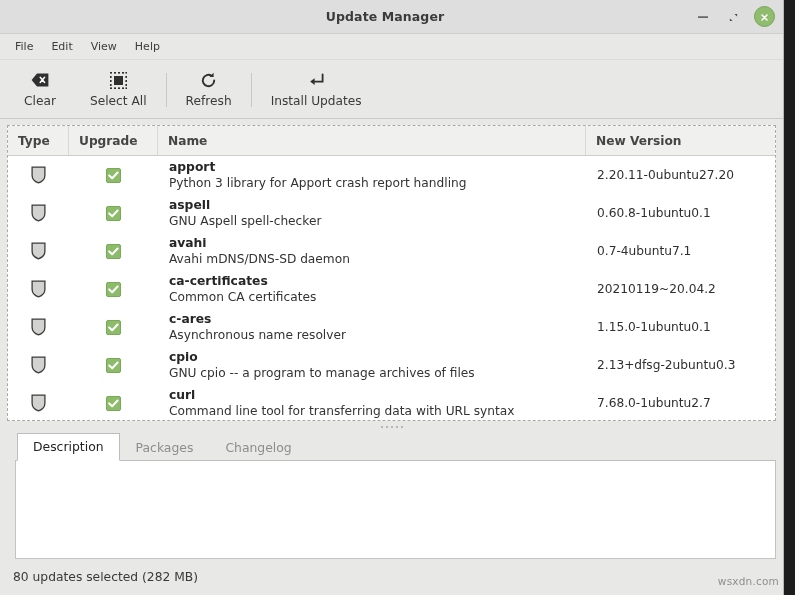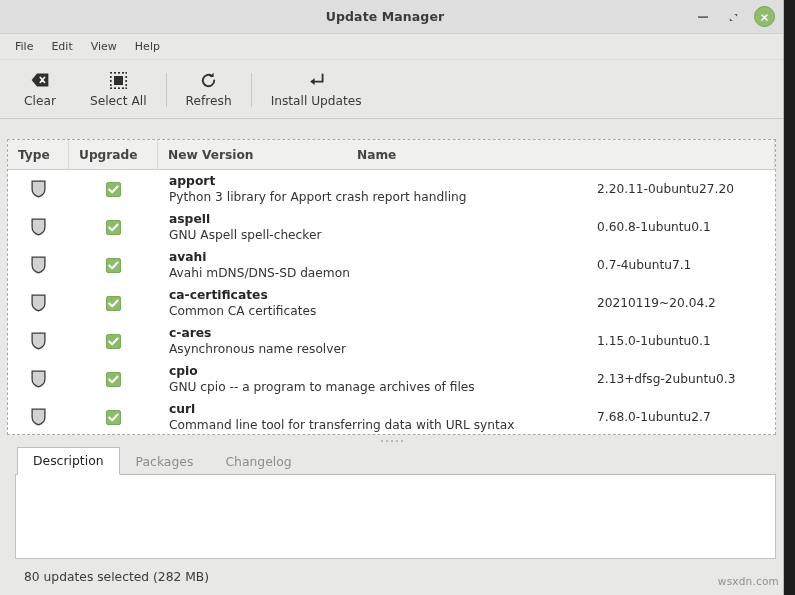--- a/index.html
+++ b/index.html
@@ -134,21 +134,21 @@
     white-space: nowrap;
   }
   .tb-sep {
     width: 1px;
     background: #c8c8c6;
     margin: 11px 5px;
   }
 
   
   .tree-wrap {
-    margin: 20px 7px 0 7px;
+    margin: 6px 7px 0 7px;
     border: 1px dashed #a9a9a7;
     background: #ffffff;
     flex: 0 0 auto;
     height: 296px;
     box-sizing: border-box;
     display: flex;
     flex-direction: column;
     overflow: hidden;
   }
   .tree-head {
@@ -282,21 +282,21 @@
     margin-top: 0;
     min-height: 0;
   }
 
   
   .statusbar {
     height: 36px;
     min-height: 36px;
     display: flex;
     align-items: center;
-    padding: 0 24px;
+    padding: 0 13px;
     background: #e8e8e7;
   }
   .status-text {
     font-size: 12.3px;
     color: #3a3a3a;
   }
   .watermark {
     position: absolute;
     right: 16px;
     bottom: 8px;
@@ -407,22 +407,22 @@
           </svg>
         </span>
         <span class="tb-label">Install Updates</span>
       </div>
     </div>
 
     <div class="tree-wrap">
       <div class="tree-head">
         <div class="th col-type">Type</div>
         <div class="th col-upgrade">Upgrade</div>
+        <div class="th col-name">Name</div>
         <div class="th col-version last">New Version</div>
-        <div class="th col-name">Name</div>
       </div>
       <div class="tree-body" id="tree-body">
           <div class="row">
             <div class="cell cell-type">
               <span>
                 <svg class="shield" viewBox="0 0 15 18">
                   <path d="M1.1 1.1 L13.9 1.1 L13.9 9.2 C13.9 13.2 10.6 15.8 7.5 16.9 C4.4 15.8 1.1 13.2 1.1 9.2 Z" fill="#d2d2d0" stroke="#3c3c3c" stroke-width="1.3"></path>
                 </svg>
               </span>
             </div>

